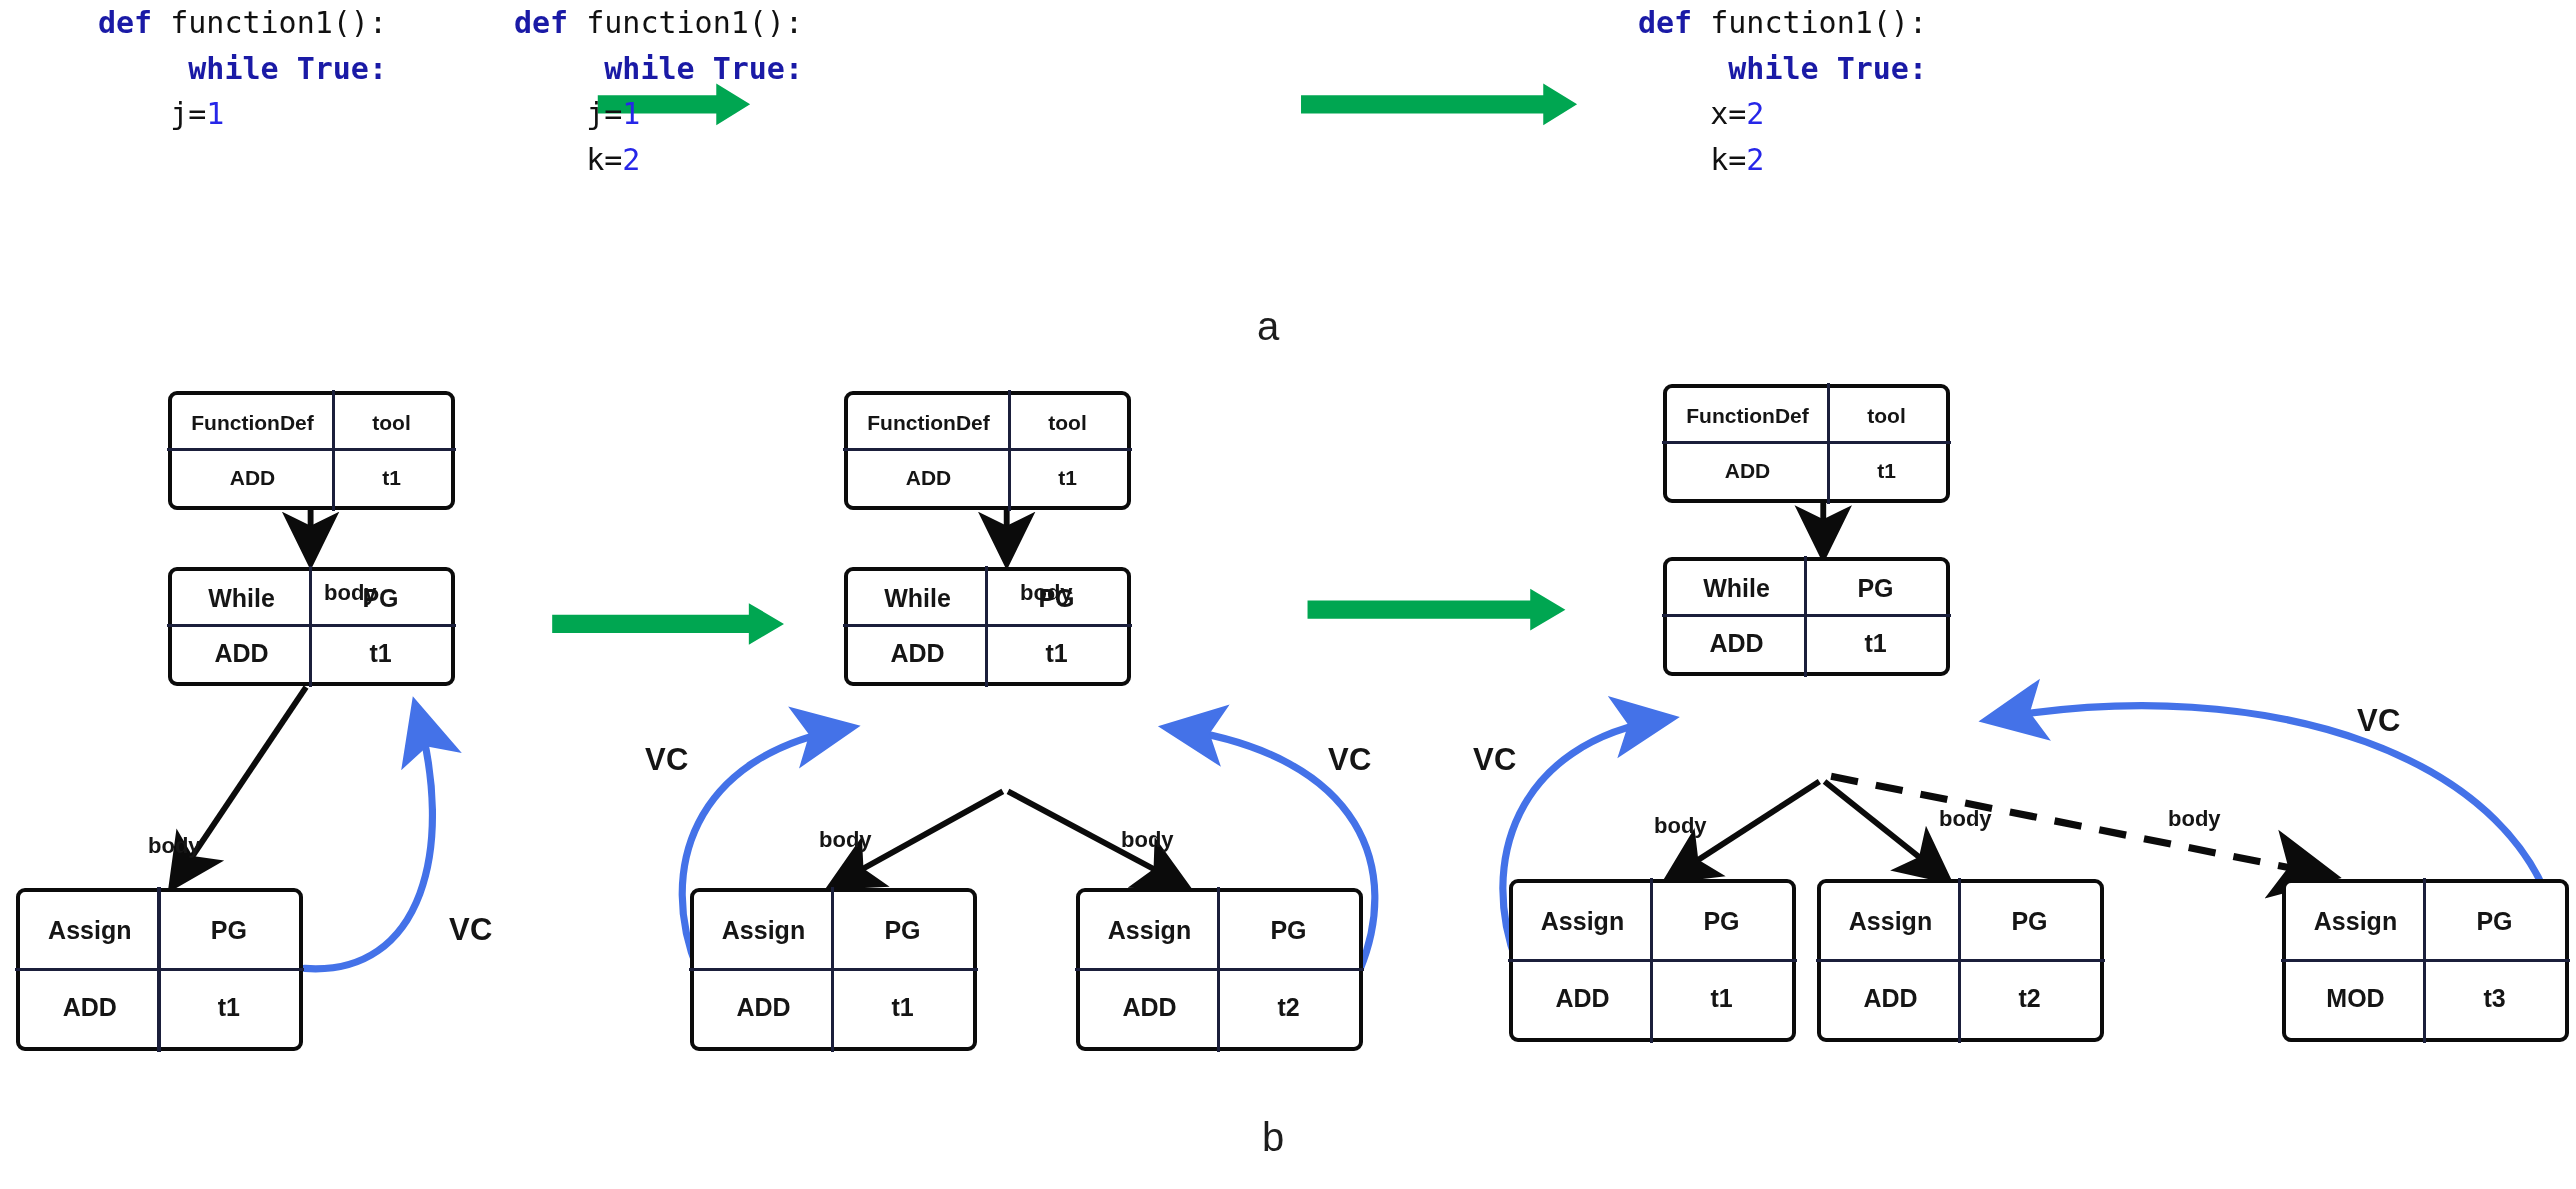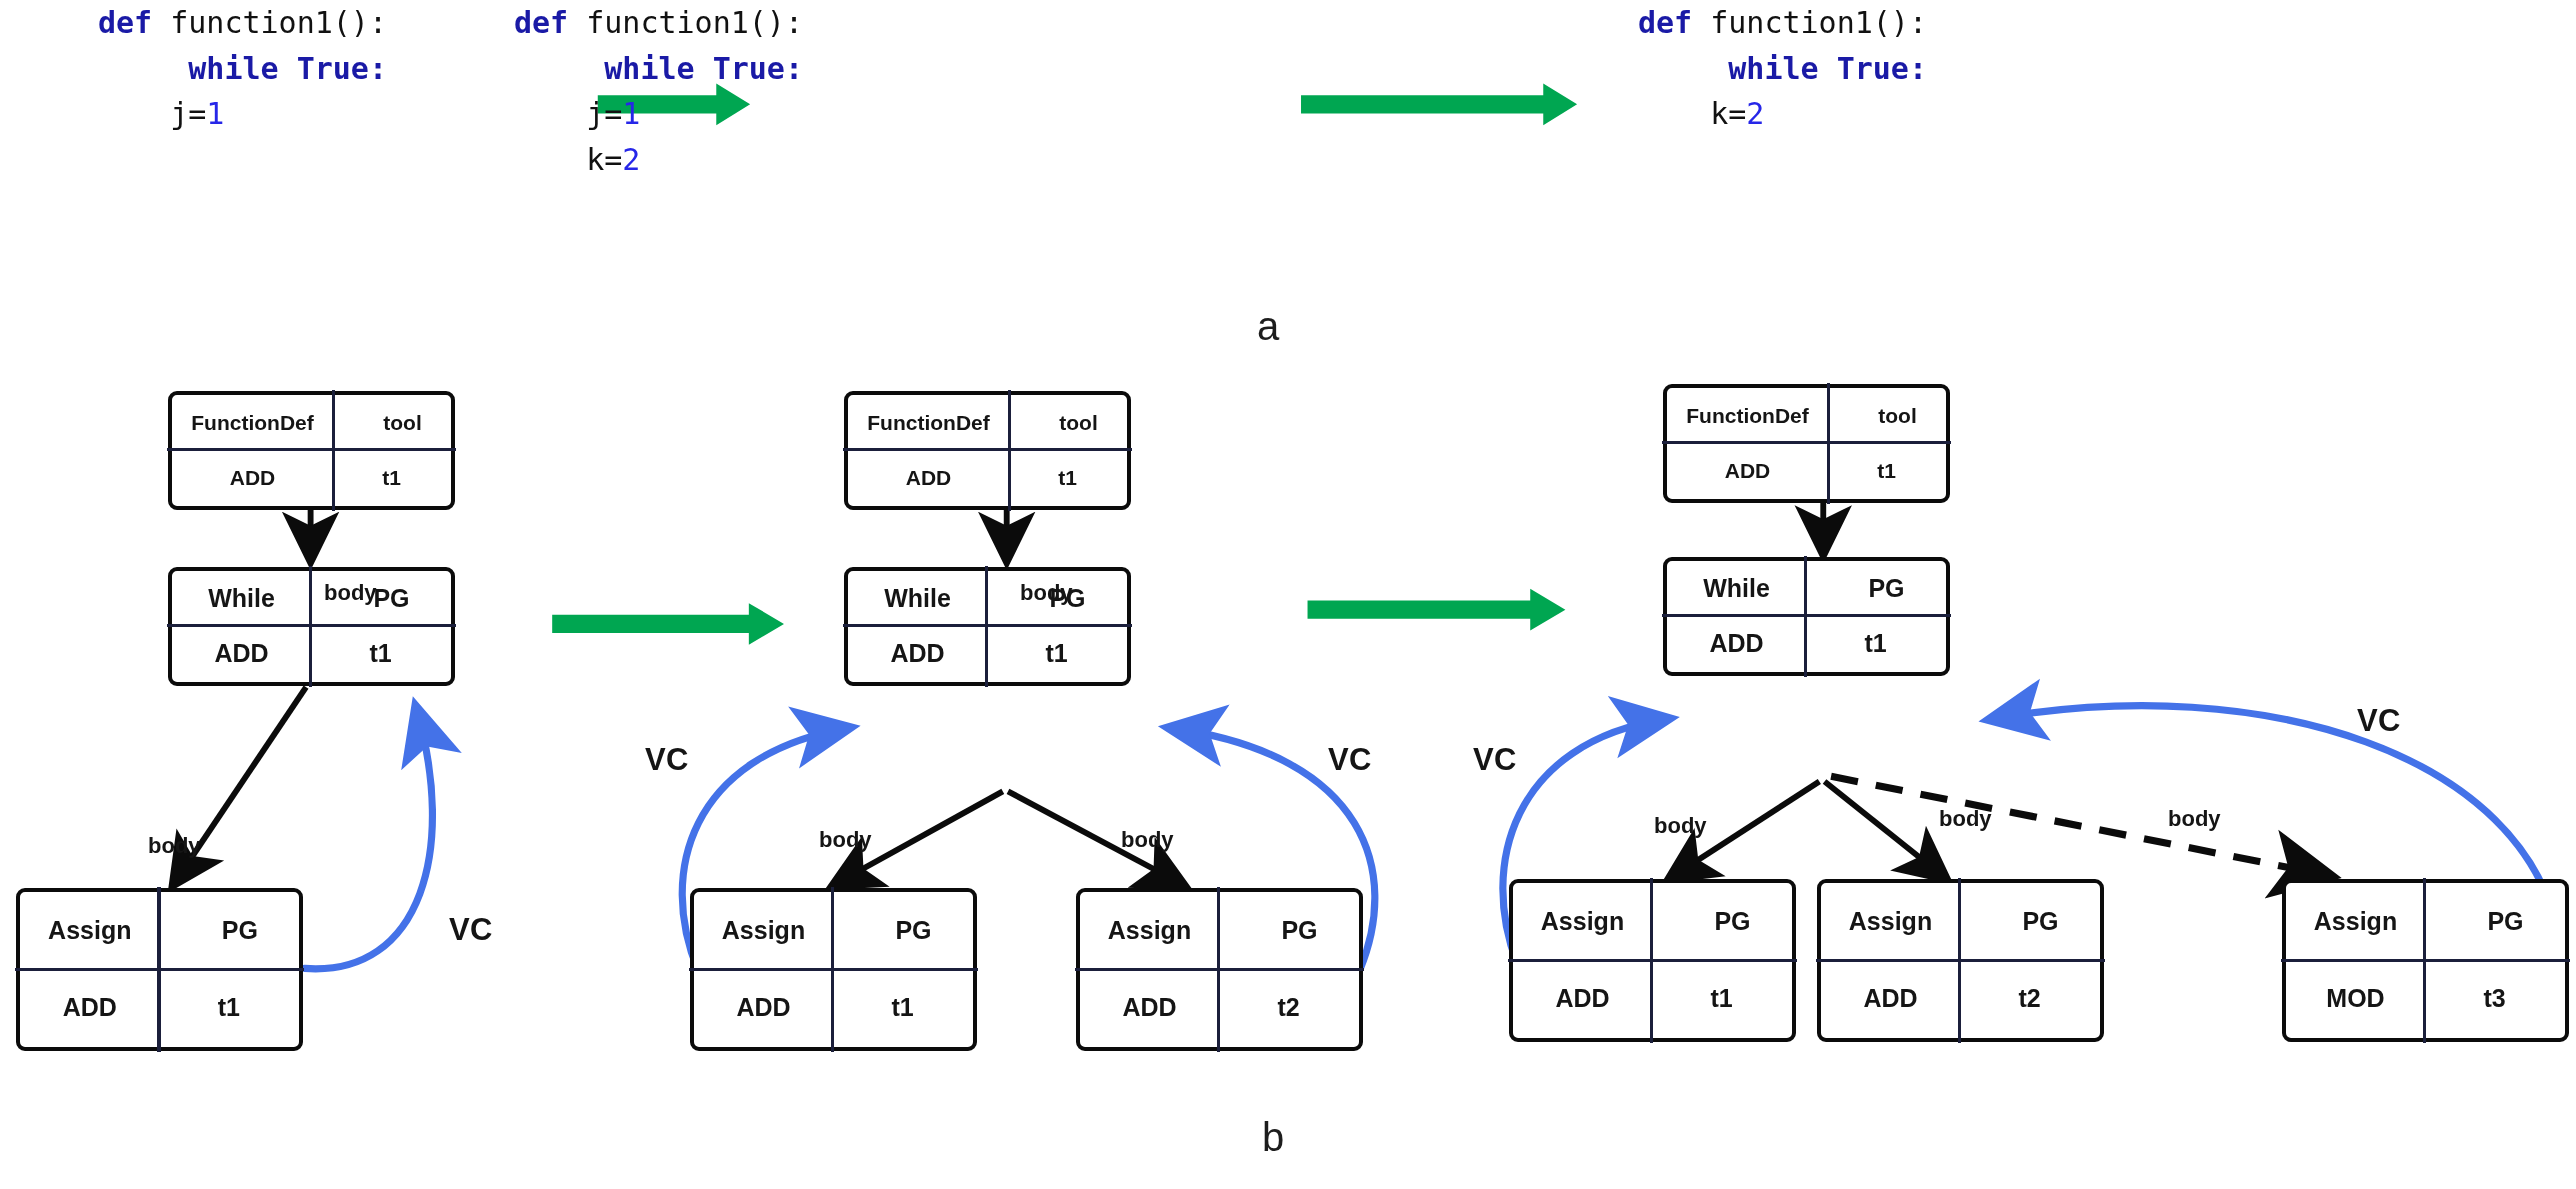--- a/index.html
+++ b/index.html
@@ -23,21 +23,21 @@
            font-family:"Liberation Sans",sans-serif;}
 
   
   .node{position:absolute;box-sizing:border-box;background:#ffffff;
         border:4.6px solid #0b0b0b;border-radius:9px;}
   .node .vdiv{position:absolute;top:-5.2px;bottom:-5.2px;width:3.3px;background:#1b1f3b;}
   .node .hdiv{position:absolute;left:-5.2px;right:-5.2px;height:3.3px;background:#1b1f3b;}
   .cell{position:absolute;display:flex;align-items:center;justify-content:center;
         font-weight:bold;color:#151515;text-align:left;overflow:hidden;}
   .cell.tl{left:0;top:0;}
-  .cell.tr{top:0;padding-left:11px;}
+  .cell.tr{top:0;}
   .cell.bl{left:0;bottom:0;}
   .cell.br{bottom:0;}
 
   
   .edge-label{position:absolute;font-size:22px;font-weight:bold;color:#151515;
               white-space:nowrap;}
   .vc-label{position:absolute;font-size:31px;font-weight:bold;color:#151515;
             white-space:nowrap;letter-spacing:0.3px;}
 </style>
 </head>
@@ -95,21 +95,21 @@
       <path d="M2812,1192 L3580,1345" stroke="#0b0b0b" stroke-width="11" fill="none" stroke-dasharray="42 28" marker-end="url(#blkhead)"></path>
 
       <path d="M2330,1480 C 2272,1330 2322,1140 2558,1104" stroke="#4472e8" stroke-width="11" fill="none" stroke-linecap="round" marker-end="url(#bluehead)"></path>
 
       <path d="M3930,1440 C 3880,1160 3480,1030 3060,1104" stroke="#4472e8" stroke-width="11" fill="none" stroke-linecap="round" marker-end="url(#bluehead)"></path>
     </g>
   </svg>
 
   <div class="code-block" id="snippet-1" style="left:98px;top:0px;"><span class="code-line"><span class="kw">def </span><span>function1():</span></span><span class="code-line ind1"><span class="kw">while True:</span></span><span class="code-line ind2"><span>j=</span><span class="num">1</span></span></div>
   <div class="code-block" id="snippet-2" style="left:514px;top:0px;"><span class="code-line"><span class="kw">def </span><span>function1():</span></span><span class="code-line ind1"><span class="kw">while True:</span></span><span class="code-line ind2"><span>j=</span><span class="num">1</span></span><span class="code-line ind2"><span>k=</span><span class="num">2</span></span></div>
-  <div class="code-block" id="snippet-3" style="left:1638px;top:0px;"><span class="code-line"><span class="kw">def </span><span>function1():</span></span><span class="code-line ind1"><span class="kw">while True:</span></span><span class="code-line ind2"><span>k=</span><span class="num">2</span></span></div>
+  <div class="code-block" id="snippet-3" style="left:1638px;top:0px;"><span class="code-line"><span class="kw">def </span><span>function1():</span></span><span class="code-line ind1"><span class="kw">while True:</span></span><span class="code-line ind2"><span>x=</span><span class="num">2</span></span><span class="code-line ind2"><span>k=</span><span class="num">2</span></span></div>
 
   <div class="caption" style="left:1257px;top:306px;">a</div>
 
   <div id="nodes-host">
       <div class="node" style="left: 168px; top: 391px; width: 287px; height: 119px;">
         <div class="vdiv" style="left: 160px;"></div>
         <div class="hdiv" style="top: 53px;"></div>
         <div class="cell tl" style="left: 0px; top: 0px; width: 161px; height: 55px; font-size: 21px;">FunctionDef</div>
         <div class="cell tr" style="left: 161px; top: 0px; width: 117px; height: 55px; font-size: 21px;">tool</div>
         <div class="cell bl" style="left: 0px; top: 55px; width: 161px; height: 55px; font-size: 21px;">ADD</div>

